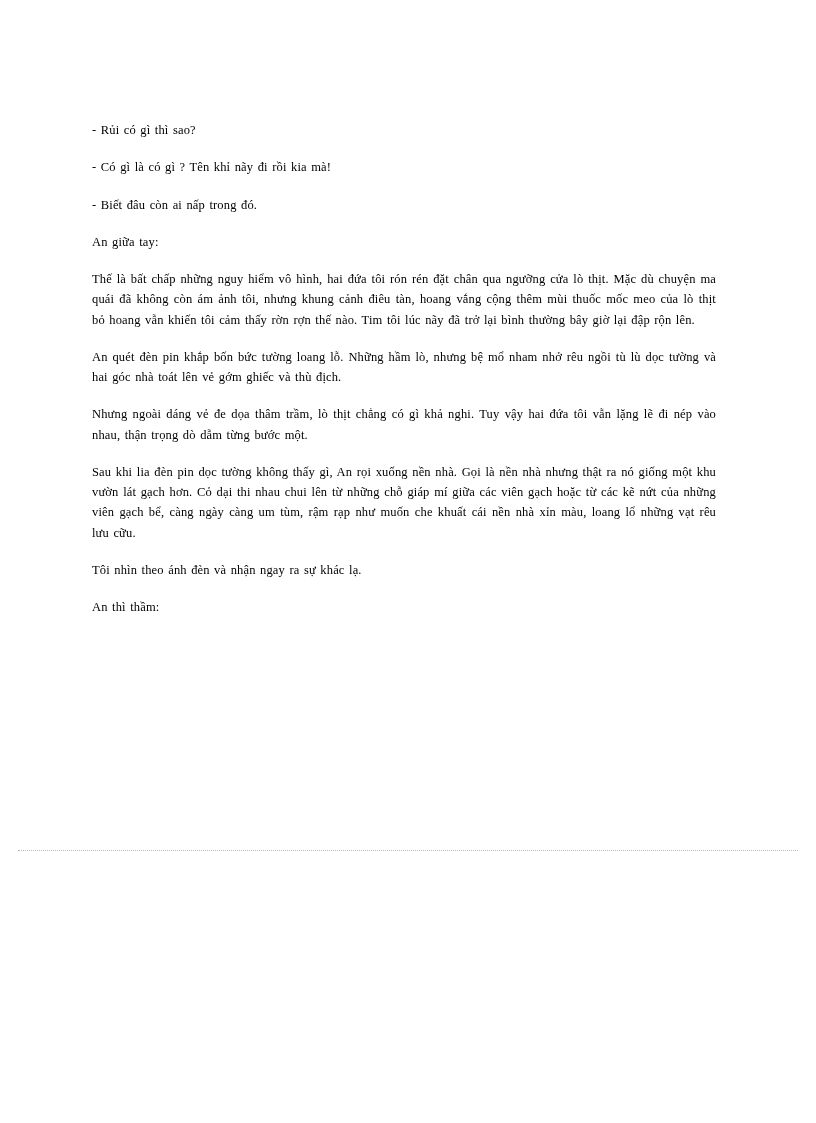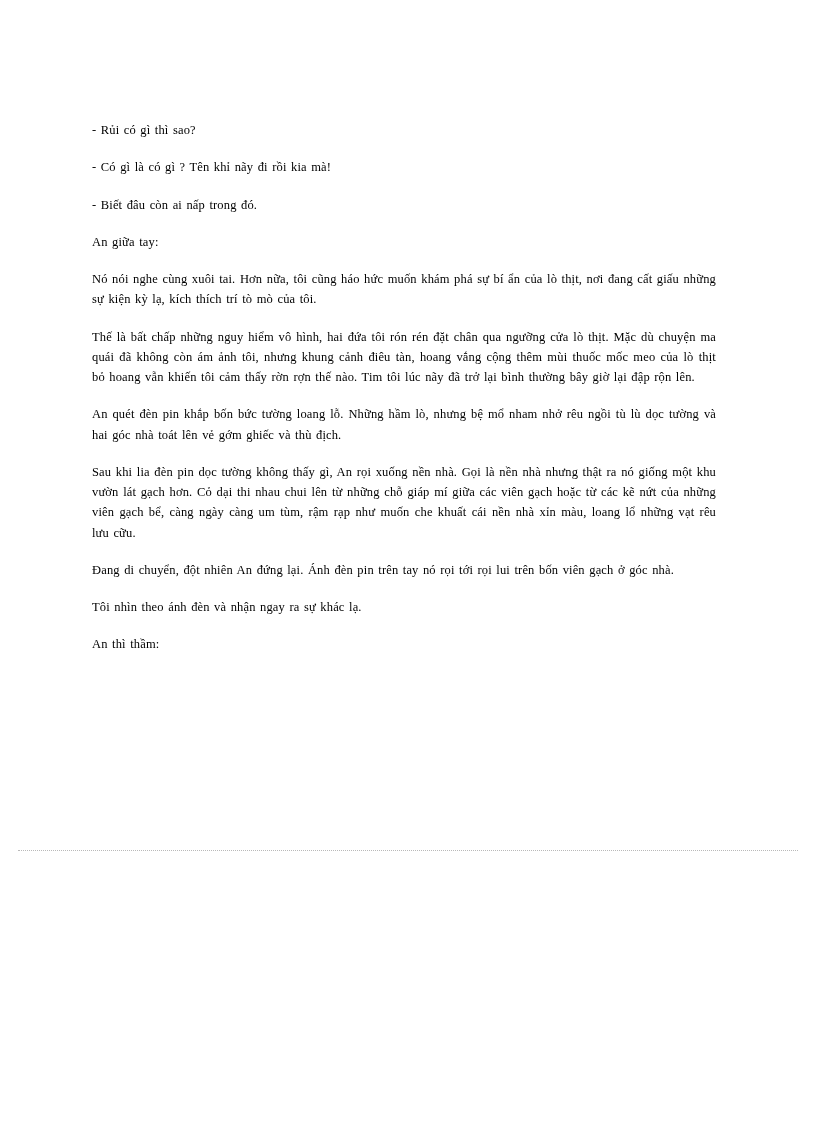--- a/index.html
+++ b/index.html
@@ -52,22 +52,21 @@
 </style>
 </head>
 <body>
 
 <div class="page">
   <div class="content">
     <p class="para">- Rủi có gì thì sao?</p>
     <p class="para">- Có gì là có gì ? Tên khỉ nãy đi rồi kia mà!</p>
     <p class="para">- Biết đâu còn ai nấp trong đó.</p>
     <p class="para">An giữa tay:</p>
-    <p class="para">Nó nói nghe cùng xuôi tai. Hơn nữa, tôi cũng háo hức muốn khám phá sự bí ẩn của lò thịt, nơi đang cất giấu những sự kiện kỳ lạ, kích thích trí tò mò của tôi.</p>
     <p class="para">Thế là bất chấp những nguy hiểm vô hình, hai đứa tôi rón rén đặt chân qua ngưỡng cửa lò thịt. Mặc dù chuyện ma quái đã không còn ám ảnh tôi, nhưng khung cảnh điêu tàn, hoang vắng cộng thêm mùi thuốc mốc meo của lò thịt bỏ hoang vẫn khiến tôi cảm thấy rờn rợn thế nào. Tim tôi lúc nãy đã trở lại bình thường bây giờ lại đập rộn lên.</p>
     <p class="para">An quét đèn pin khắp bốn bức tường loang lỗ. Những hầm lò, nhưng bệ mổ nham nhở rêu ngồi tù lù dọc tường và hai góc nhà toát lên vẻ gớm ghiếc và thù địch.</p>
+    <p class="para">Nhưng ngoài dáng vẻ đe dọa thâm trầm, lò thịt chẳng có gì khả nghi. Tuy vậy hai đứa tôi vẫn lặng lẽ đi nép vào nhau, thận trọng dò dẫm từng bước một.</p>
     <p class="para">Sau khi lia đèn pin dọc tường không thấy gì, An rọi xuống nền nhà. Gọi là nền nhà nhưng thật ra nó giống một khu vườn lát gạch hơn. Cỏ dại thi nhau chui lên từ những chỗ giáp mí giữa các viên gạch hoặc từ các kẽ nứt của những viên gạch bể, càng ngày càng um tùm, rậm rạp như muốn che khuất cái nền nhà xỉn màu, loang lổ những vạt rêu lưu cữu.</p>
-    <p class="para">Đang di chuyển, đột nhiên An đứng lại. Ánh đèn pin trên tay nó rọi tới rọi lui trên bốn viên gạch ở góc nhà.</p>
     <p class="para">Tôi nhìn theo ánh đèn và nhận ngay ra sự khác lạ.</p>
     <p class="para">An thì thầm:</p>
   </div>
   <div class="footer-rule"></div>
 </div>
 
 </body></html>

